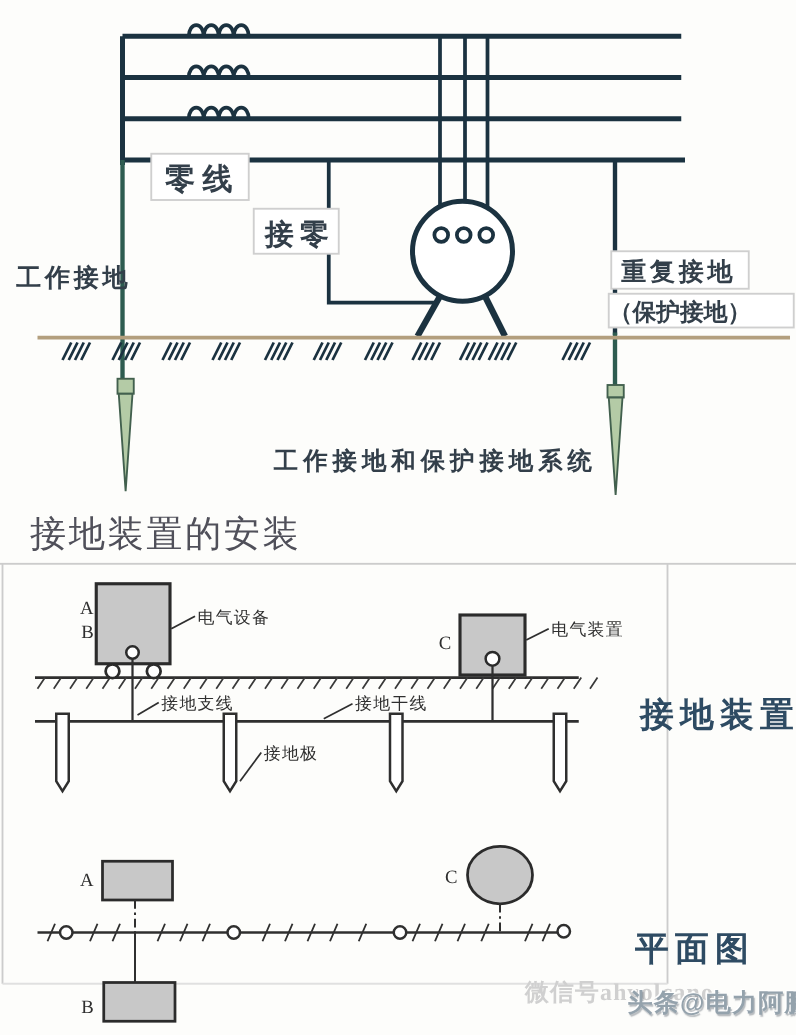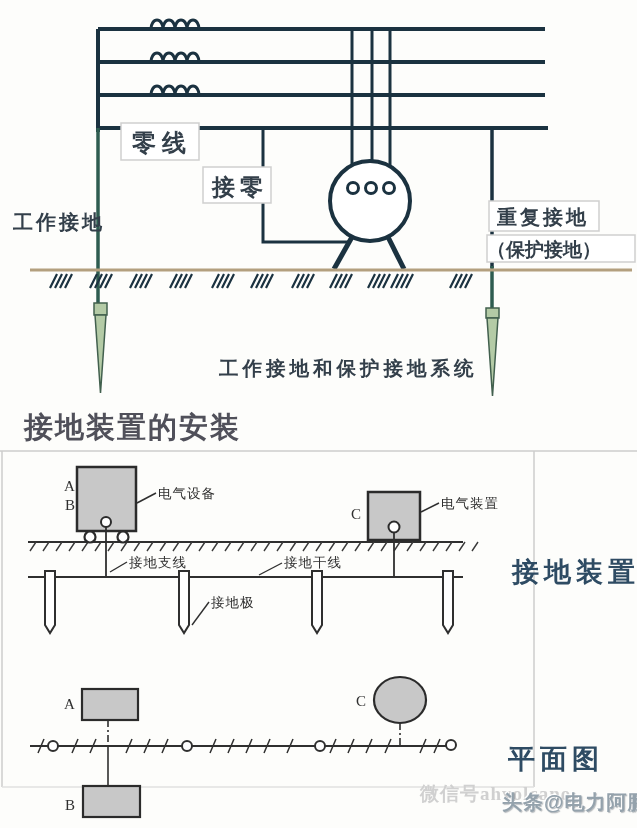--- a/index.html
+++ b/index.html
@@ -9,21 +9,21 @@
     position:relative;
     overflow:hidden;
     font-family:"Liberation Serif", serif;
   }
   .fig-svg{position:absolute;left:0;display:block;}
   #fig1-svg{top:0;}
   #fig2-svg{top:450px;}
   .heading{
     position:absolute;left:24px;top:408px;width:400px;
     font-family:"Liberation Sans", sans-serif;
-    font-size:29px;font-weight:bold;color:#50505a;letter-spacing:2px;
+    font-size:29px;font-weight:normal;color:#50505a;letter-spacing:2px;
   }
   .watermark-faint{
     position:absolute;left:420px;top:781px;width:215px;
     font-size:19px;color:#d0d0d0;letter-spacing:1px;
     filter:blur(0.5px);font-weight:bold;
   }
   .watermark-dark{
     position:absolute;left:502px;top:789px;width:140px;
     font-family:"Liberation Sans", sans-serif;
     font-size:20px;font-weight:bold;color:#94a2ac;letter-spacing:1px;

